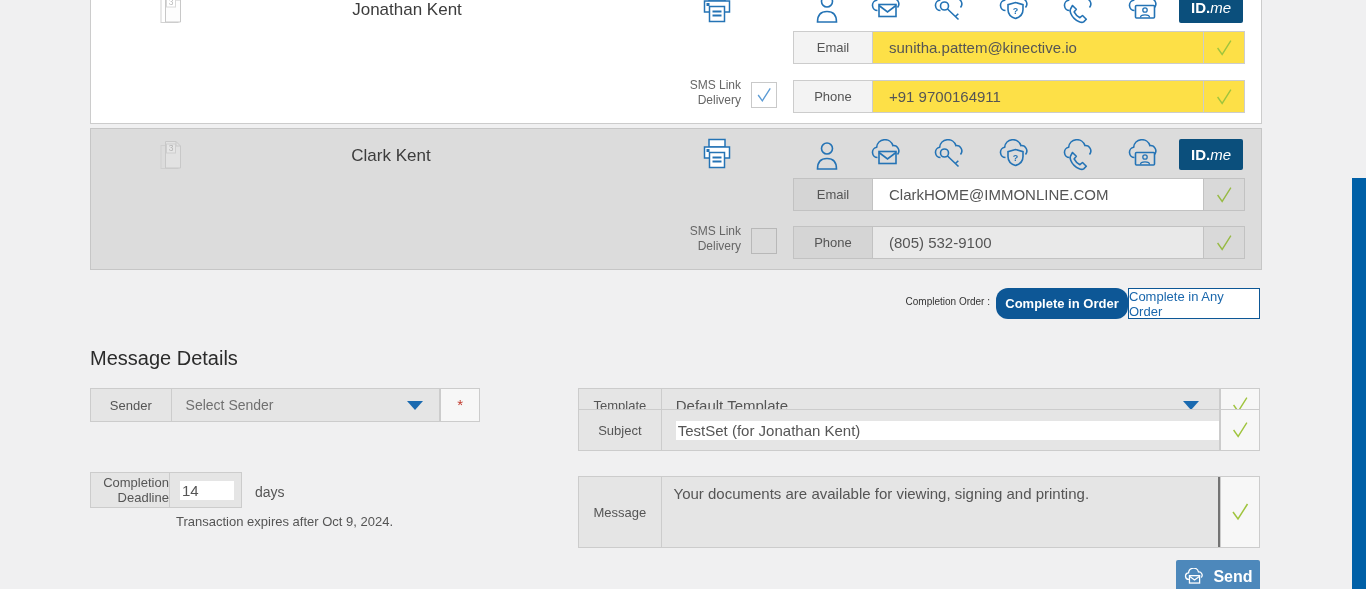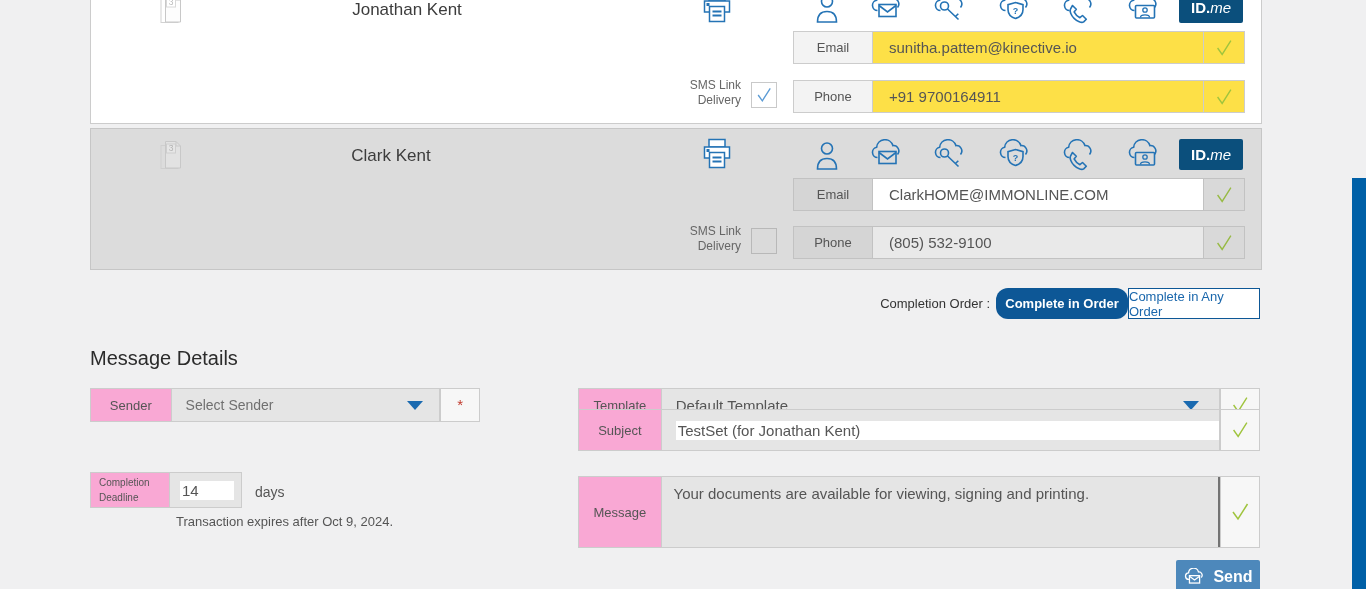--- a/index.html
+++ b/index.html
@@ -20,28 +20,28 @@
   .field-row .fval input{border:none;outline:none;width:100%;font-size:15px;color:#555;background:transparent;font-family:"Liberation Sans",sans-serif;}
   .field-row .fcheck{width:40px;border-left:1px solid #ccc;display:flex;align-items:center;justify-content:center;}
   .gray .field-row, .field-row.on-gray{border-color:#c2c2c2;}
   .field-row.on-gray .flabel{background:#d5d5d5;border-right-color:#c2c2c2;}
   .field-row.on-gray .fcheck{border-left-color:#c2c2c2;background:#d9d9d9;}
   .field-row.on-gray.muted .fval{background:#e9e9e9;}
   .sms-label{position:absolute;width:72px;text-align:right;font-size:12px;line-height:15px;color:#666;}
   .checkbox{position:absolute;width:26px;height:26px;border:1px solid #c9c9c9;background:#fff;display:flex;align-items:center;justify-content:center;box-sizing:border-box;}
   .checkbox.on-gray{background:#dadada;border-color:#b8b8b8;}
   
-  .co-label{position:absolute;font-size:13px;color:#333;text-align:right;}
+  .co-label{position:absolute;font-size:10px;color:#333;text-align:right;}
   .toggle-btn{position:absolute;height:31px;box-sizing:border-box;display:flex;align-items:center;justify-content:center;font-size:13px;cursor:pointer;}
   .toggle-btn.active{background:#0d5796;color:#fff;font-weight:bold;}
   .toggle-btn.inactive{background:#fff;color:#1a67ac;border:1px solid #0d5796;}
   
   .section-heading{position:absolute;font-size:20px;color:#2b2b2b;}
   .md-row{position:absolute;display:flex;border:1px solid #ccc;background:#fff;box-sizing:border-box;}
-  .md-row .mlabel{background:#f9a8d4;border-right:1px solid #ccc;display:flex;align-items:center;justify-content:center;font-size:13px;color:#555;}
+  .md-row .mlabel{background:#e5e5e5;border-right:1px solid #ccc;display:flex;align-items:center;justify-content:center;font-size:13px;color:#555;}
   .md-row .mval{display:flex;align-items:center;position:relative;background:#e5e5e5;}
   .md-row .mcheck{border-left:1px solid #ccc;background:#f7f7f7;display:flex;align-items:center;justify-content:center;}
   .caret{width:0;height:0;border-left:8px solid transparent;border-right:8px solid transparent;border-top:9px solid #1a6ab0;}
   .idme{position:absolute;width:64px;background:#0b4f7c;border-radius:2px;color:#fff;display:flex;align-items:center;justify-content:center;font-size:15px;}
   .idme .b{font-weight:bold;}
   .idme .i{font-style:italic;}
   .send-btn{position:absolute;left:1176px;top:560px;width:84px;height:34px;background:#4d88bb;border-radius:2px;color:#fff;display:flex;align-items:center;justify-content:center;gap:6px;font-size:16px;font-weight:bold;cursor:pointer;}
   .scrollbar{position:absolute;left:1352px;top:178px;width:14px;height:411px;background:#0060a7;}
   .note{position:absolute;font-size:13px;color:#555;}
   textarea.msg{border:none;outline:none;resize:none;width:100%;height:100%;box-sizing:border-box;padding:8px 12px;font-size:15px;color:#555;font-family:"Liberation Sans",sans-serif;background:transparent;}
@@ -258,21 +258,21 @@
     <div class="mval" style="width:270px;border-right:1px solid #ccc;padding-left:14px;box-sizing:border-box;font-size:14px;color:#707070;">
       <span>Select Sender</span>
       <div class="caret" style="position:absolute;right:16px;top:12px;"></div>
     </div>
     <div class="mcheck" style="width:38px;">
       <span style="color:#c0392b;font-size:15px;line-height:10px;">*</span>
     </div>
   </div>
 
   <div class="md-row" style="left:90px;top:472px;width:152px;height:36px;">
-    <div class="mlabel" style="width:80px;font-size:10px;line-height:15px;text-align:left;padding-left:8px;justify-content:flex-start;box-sizing:border-box;">Completion Deadline</div>
+    <div class="mlabel" style="width:80px;font-size:13px;line-height:15px;text-align:right;padding-left:8px;justify-content:flex-start;box-sizing:border-box;">Completion Deadline</div>
     <div class="mval" style="width:72px;padding-left:10px;box-sizing:border-box;">
       <input type="text" style="border: none; outline: none; width: 50px; font-size: 15px; color: rgb(85, 85, 85); font-family: &quot;Liberation Sans&quot;, sans-serif;" value="14">
     </div>
   </div>
   <div class="note" style="left:255px;top:484px;font-size:14px;">days</div>
   <div class="note" style="left:176px;top:514px;">Transaction expires after Oct 9, 2024.</div>
 
   <div class="md-row" style="left:578px;top:388px;width:682px;height:34px;">
     <div class="mlabel" style="width:82px;">Template</div>
     <div class="mval" style="width:560px;border-right:1px solid #ccc;padding-left:14px;box-sizing:border-box;font-size:15px;color:#555;">

